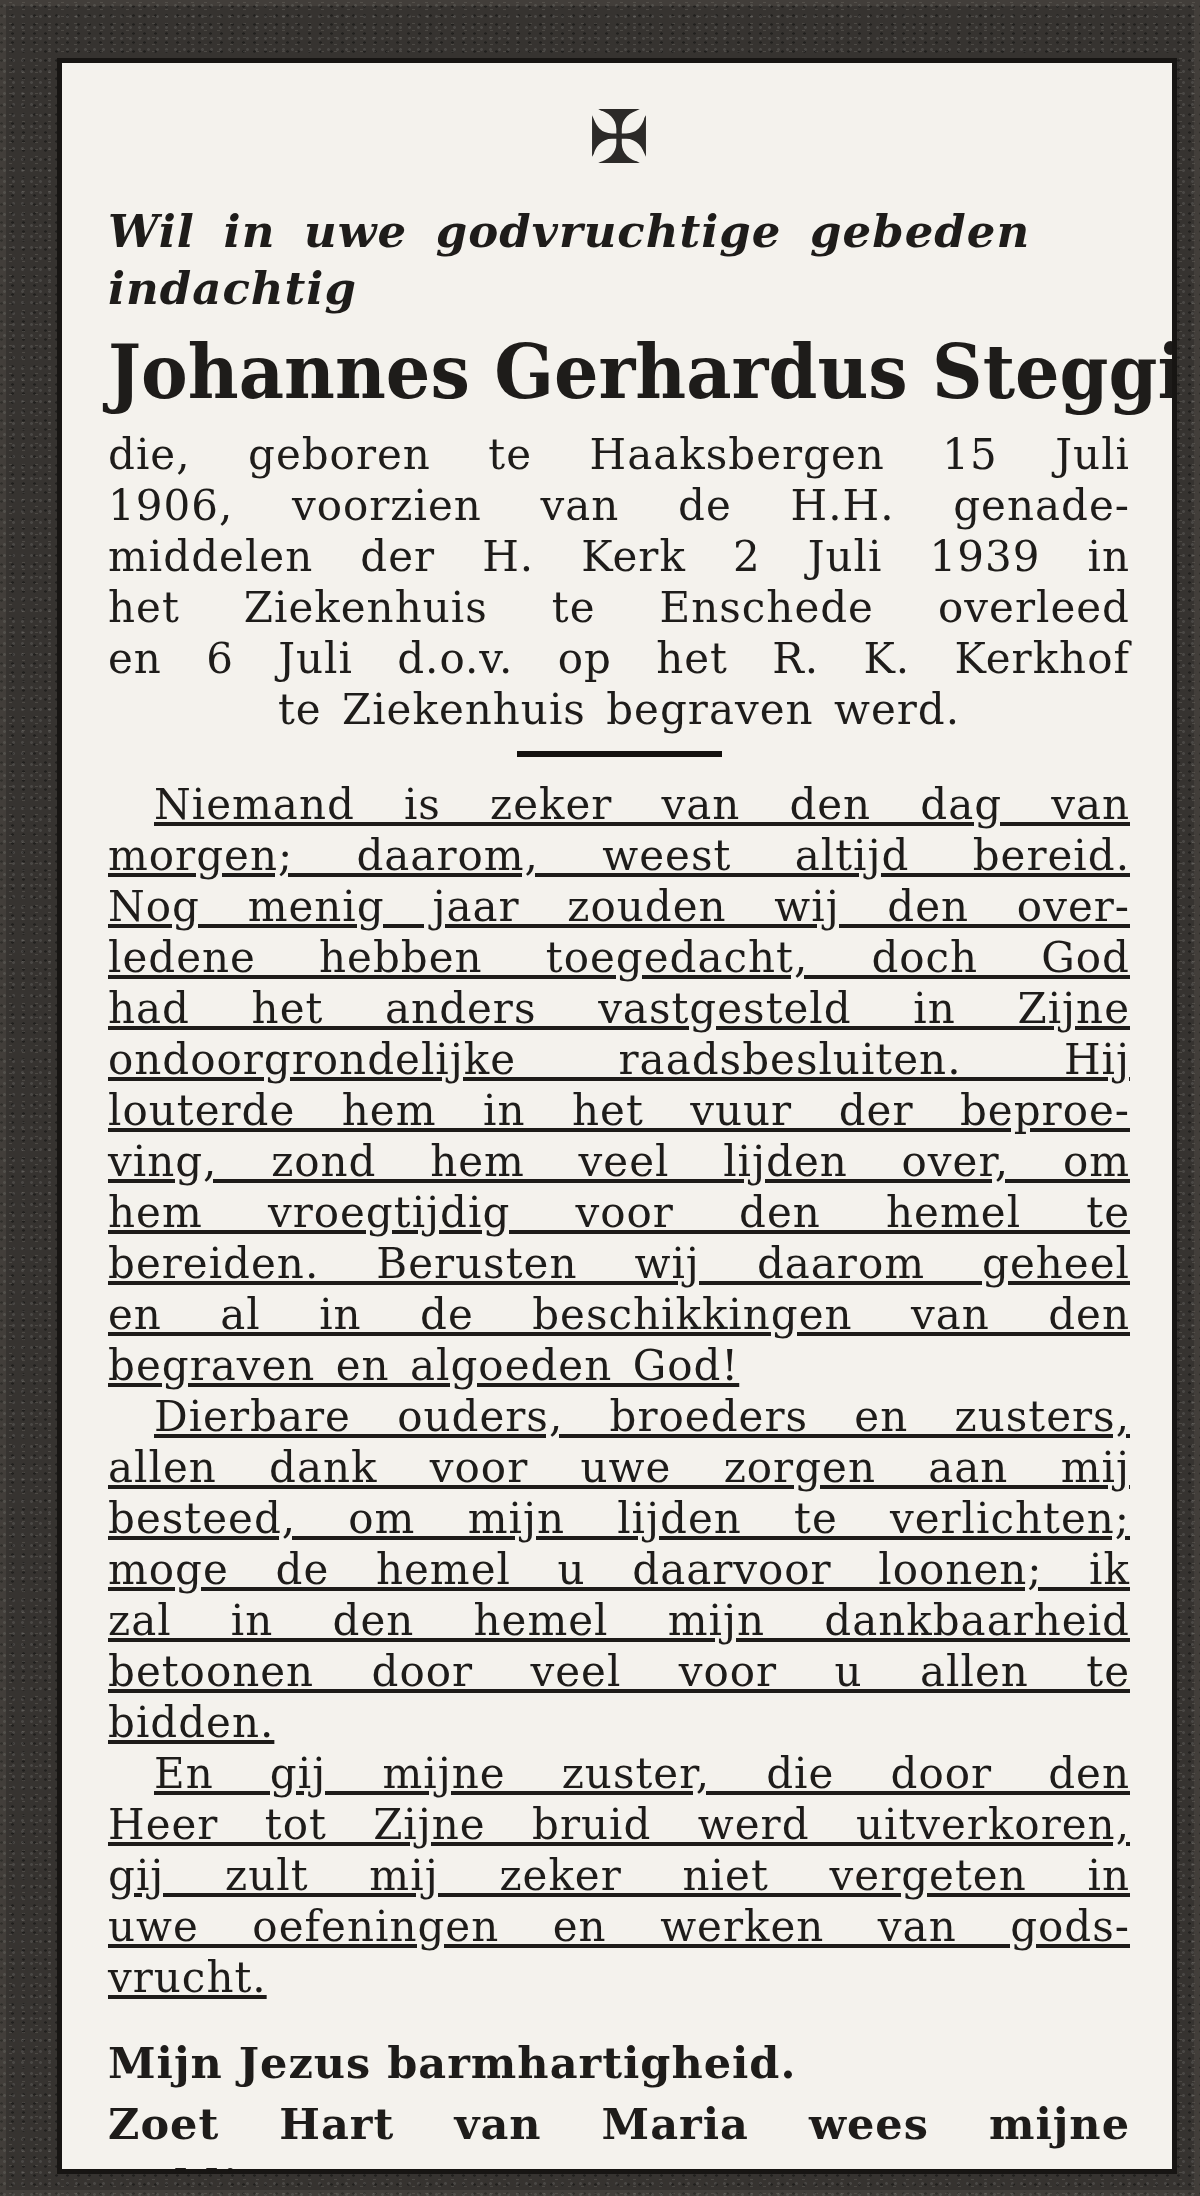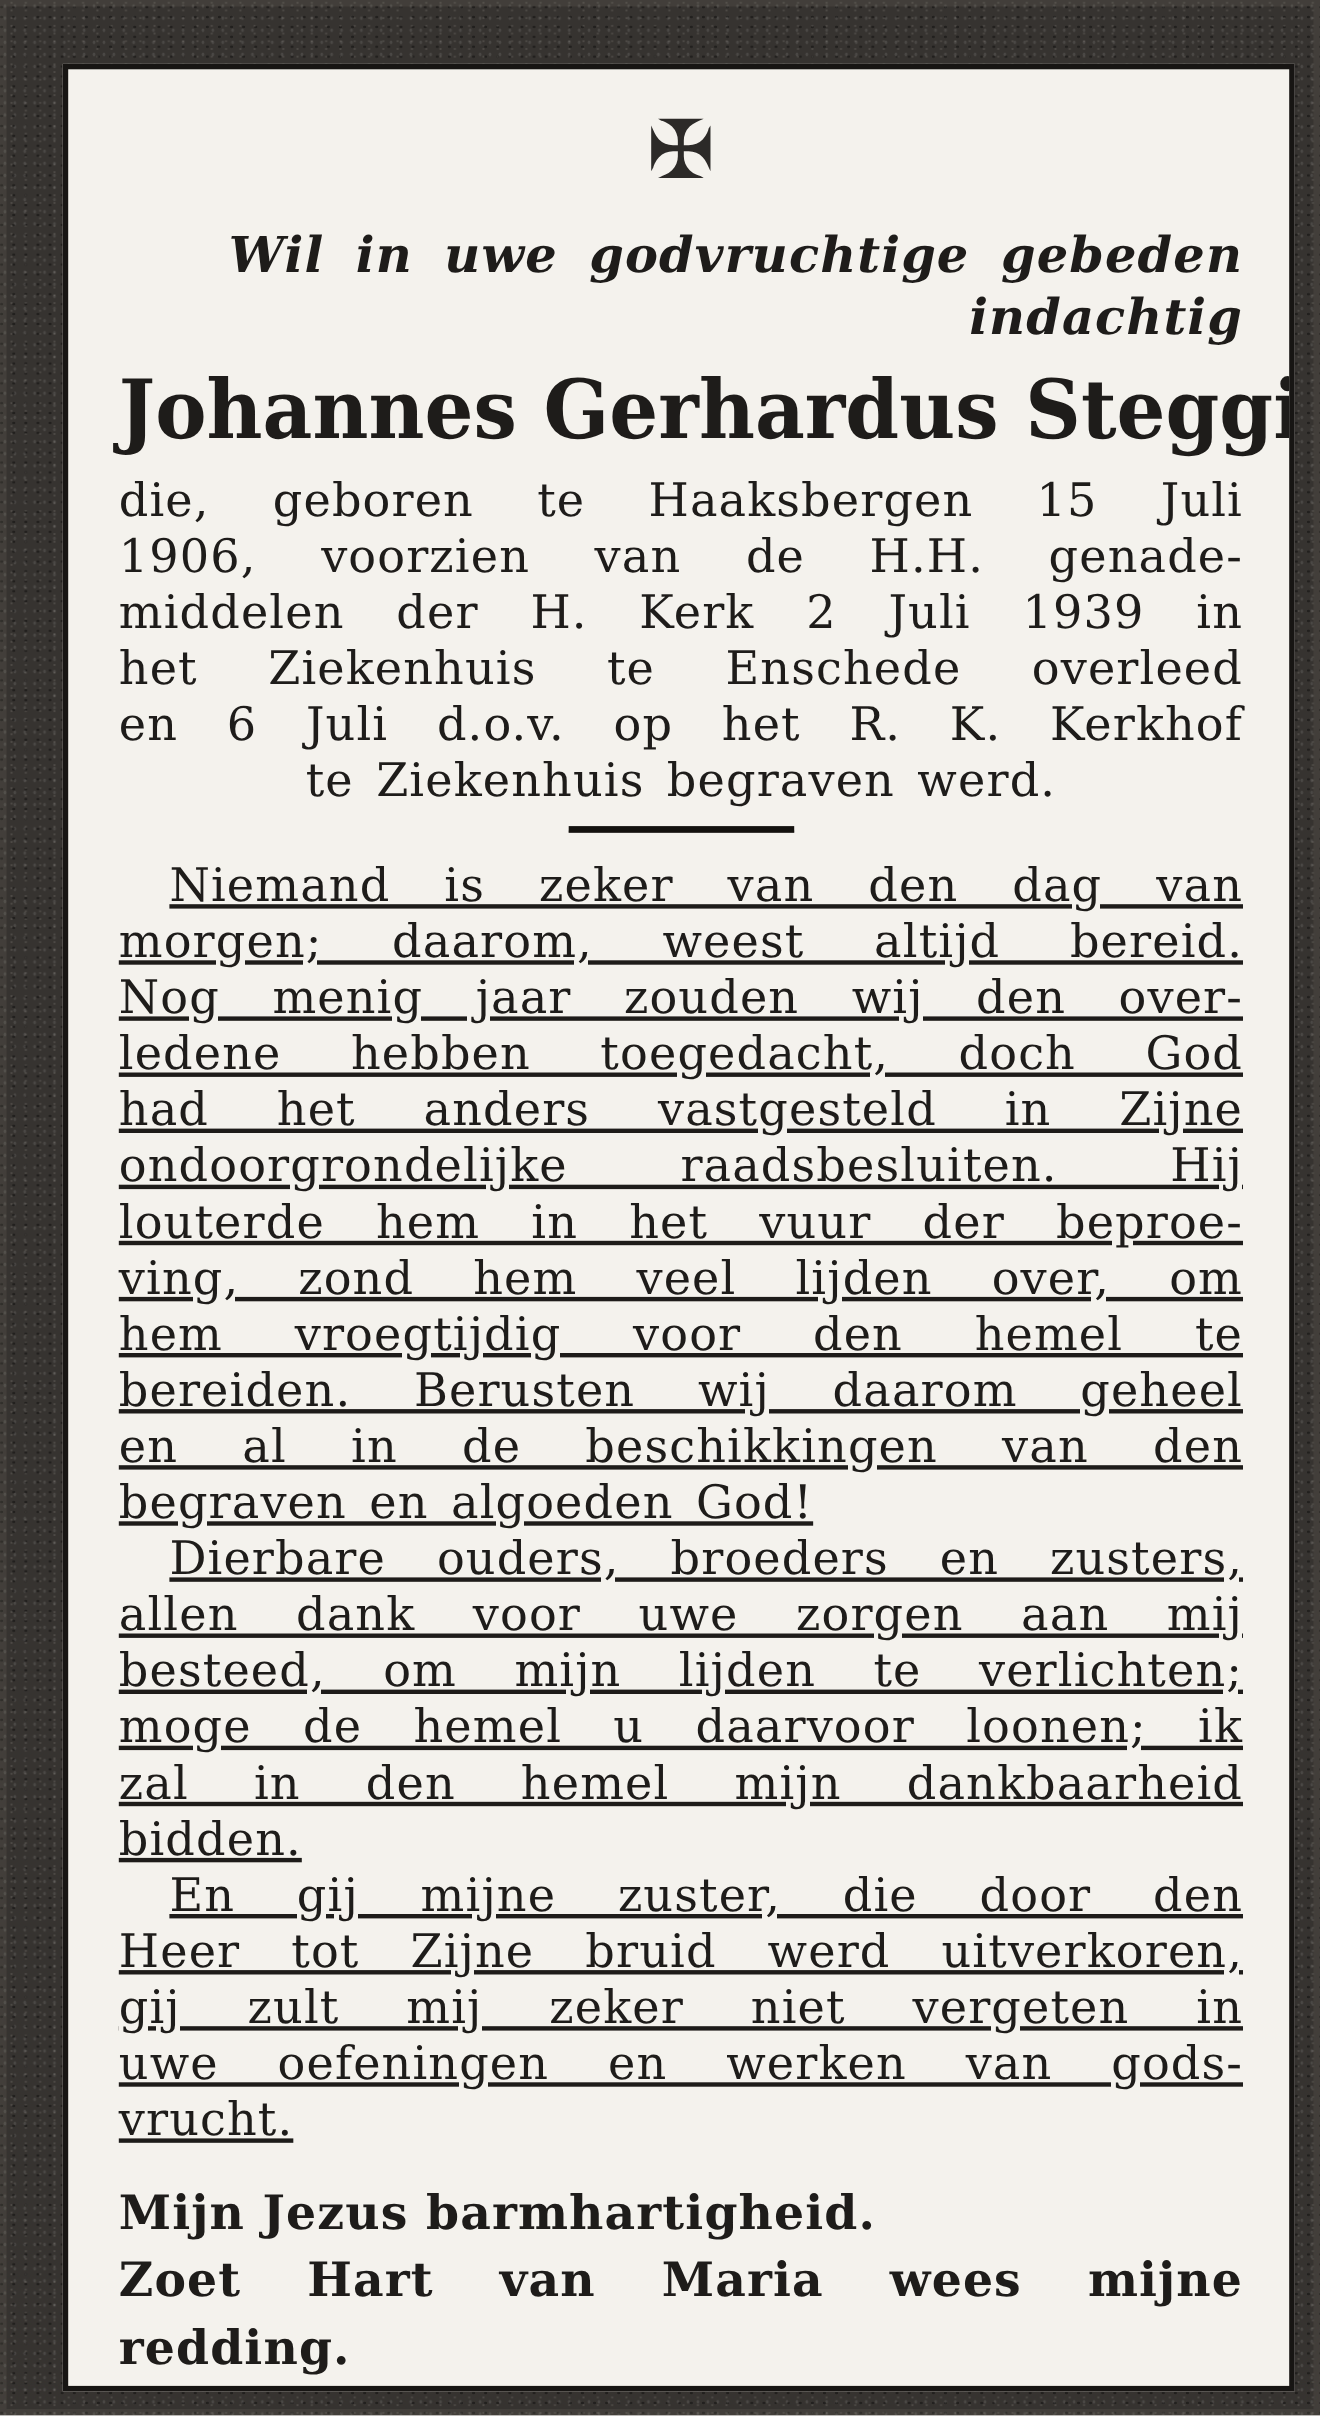--- a/index.html
+++ b/index.html
@@ -43,21 +43,21 @@
     line-height: 80px;
     margin-top: 12px;
     color: #2c2a28;
   }
 
   .header-line {
     font-style: italic;
     font-weight: 700;
     font-size: 45px;
     line-height: 57px;
-    text-align: right;
+    text-align: left;
     word-spacing: 12px;
     letter-spacing: 1px;
     margin-top: 6px;
   }
   .header-line.first { margin-top: 26px; }
 
   .deceased-name {
     font-weight: 700;
     font-size: 70px;
     line-height: 82px;
@@ -150,20 +150,21 @@
       <div class="line">en al in de beschikkingen van den</div>
       <div class="line left">begraven en algoeden God!</div>
     </div>
 
     <div class="para">
       <div class="line indent">Dierbare ouders, broeders en zusters,</div>
       <div class="line">allen dank voor uwe zorgen aan mij</div>
       <div class="line">besteed, om mijn lijden te verlichten;</div>
       <div class="line">moge de hemel u daarvoor loonen; ik</div>
       <div class="line">zal in den hemel mijn dankbaarheid</div>
+      <div class="line">betoonen door veel voor u allen te</div>
       <div class="line left">bidden.</div>
     </div>
 
     <div class="para">
       <div class="line indent">En gij mijne zuster, die door den</div>
       <div class="line">Heer tot Zijne bruid werd uitverkoren,</div>
       <div class="line">gij zult mij zeker niet vergeten in</div>
       <div class="line">uwe oefeningen en werken van gods-</div>
       <div class="line left">vrucht.</div>
     </div>

